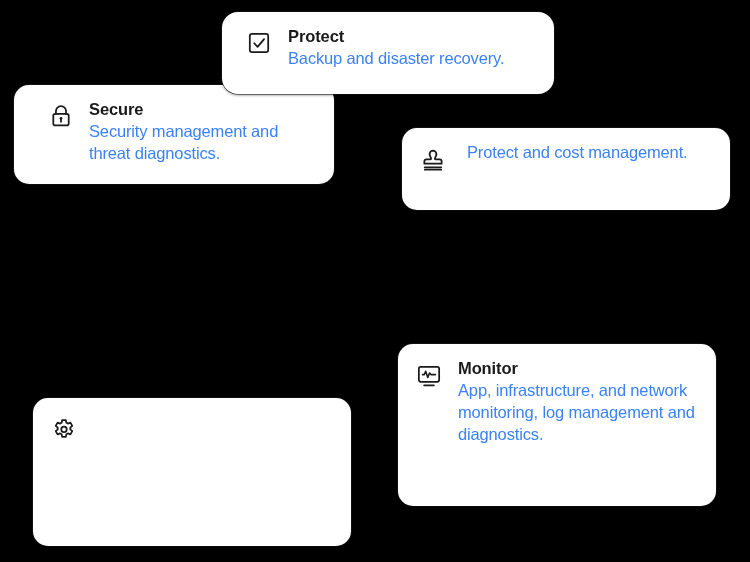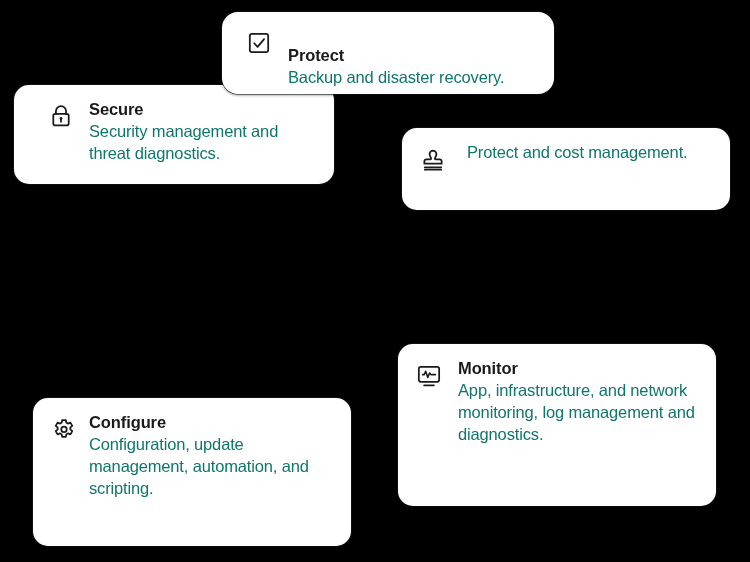--- a/index.html
+++ b/index.html
@@ -53,34 +53,34 @@
     font-size: 16.5px;
     font-weight: bold;
     color: #1a1a1a;
     line-height: 1.28;
     letter-spacing: -0.1px;
     margin: 0 0 1px 0;
   }
   .card-desc {
     font-size: 16.5px;
     font-weight: normal;
-    color: #0f766e;
+    color: #3b82f6;
     line-height: 1.33;
     letter-spacing: -0.15px;
     margin: 0;
   }
 
   
   #card-protect   { left: 222px; top: 12px;  width: 332px; height: 82px;  z-index: 5; border-radius: 16px; }
   #card-secure    { left: 14px;  top: 85px;  width: 320px; height: 99px;  z-index: 4; padding-left: 26px; }
   #card-govern    { left: 402px; top: 128px; width: 328px; height: 82px;  z-index: 3; }
   #card-monitor   { left: 398px; top: 344px; width: 318px; height: 162px; z-index: 3; }
   #card-configure { left: 33px;  top: 398px; width: 318px; height: 148px; z-index: 2; }
 
-  #card-protect .card-text   { padding-left: 2px; margin-top: 19px; }
+  #card-protect .card-text   { padding-left: 2px; }
   #card-govern .card-icon    { margin-top: 3px; }
   #card-govern .card-text    { padding-left: 8px; }
   #card-monitor .card-icon   { margin-top: 3px; margin-right: 14px; }
   #card-configure .card-icon { margin-top: 3px; margin-right: 10px; }
   #card-secure .card-icon    { margin-right: 13px; margin-left: 6px; }
   #card-protect .card-icon   { margin-right: 12px; margin-left: 6px; }
 </style>
 </head>
 <body>
 
@@ -141,19 +141,15 @@
     </span>
   </div>
 
   <div class="card" id="card-configure">
     <span class="card-icon">
       <svg viewBox="0 0 32 32" fill="none" stroke="#1a1a1a" stroke-width="2" stroke-linejoin="round" stroke-linecap="round">
         <path d="M13.9 4.6 h4.2 l0.55 3.0 a8.6 8.6 0 0 1 1.85 1.07 l2.85 -1.05 l2.1 3.64 l-2.3 1.95 a8.6 8.6 0 0 1 0 2.14 l2.3 1.95 l-2.1 3.64 l-2.85 -1.05 a8.6 8.6 0 0 1 -1.85 1.07 l-0.55 3.0 h-4.2 l-0.55 -3.0 a8.6 8.6 0 0 1 -1.85 -1.07 l-2.85 1.05 l-2.1 -3.64 l2.3 -1.95 a8.6 8.6 0 0 1 0 -2.14 l-2.3 -1.95 l2.1 -3.64 l2.85 1.05 a8.6 8.6 0 0 1 1.85 -1.07 Z"></path>
         <circle cx="16" cy="15.3" r="3.1"></circle>
       </svg>
     </span>
-    <span class="card-text">
-      <div class="card-title">Configure</div>
-      <div class="card-desc">Configuration, update management, automation, and scripting.</div>
-    </span>
   </div>
 
 </div>
 
 </body></html>

